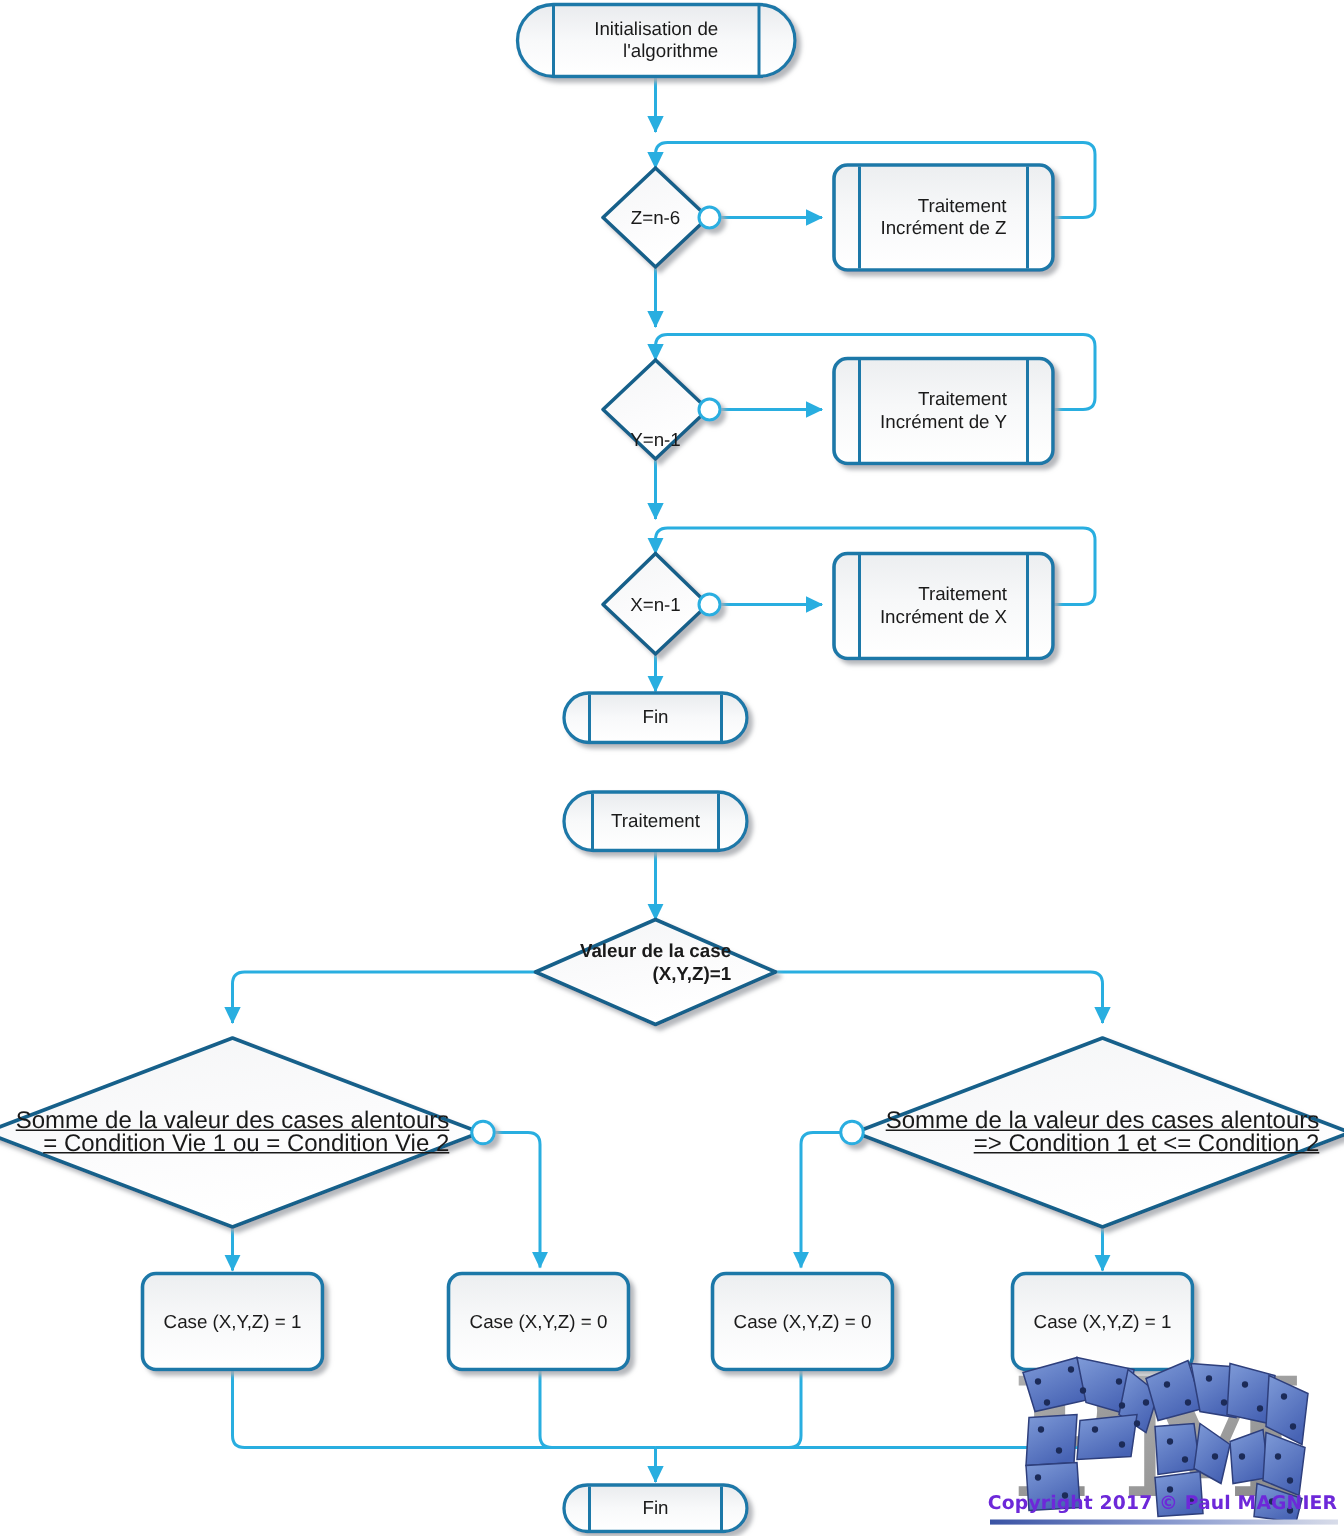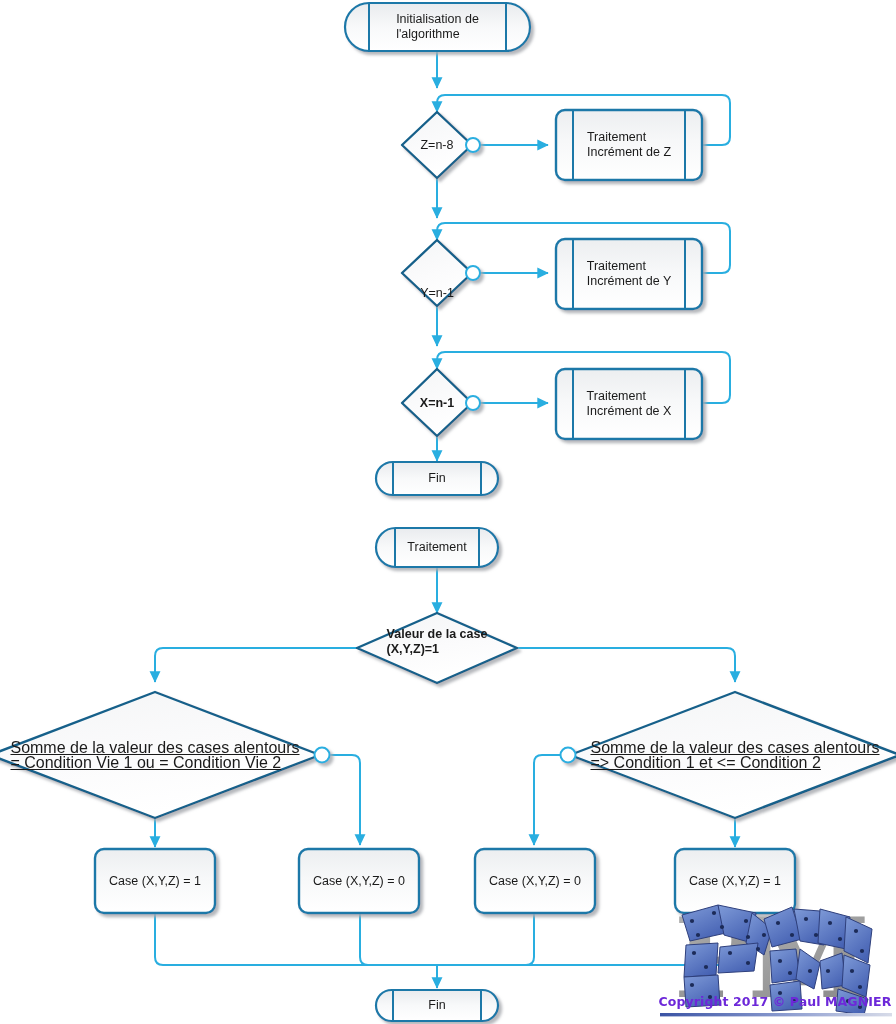--- a/index.html
+++ b/index.html
@@ -25,21 +25,21 @@
     top: 0;
     width: 896px;
     height: 1024px;
     pointer-events: none;
   }
   .node-text {
     position: absolute;
     display: flex;
     align-items: center;
     justify-content: center;
-    text-align: left;
+    text-align: right;
     color: #1a1a1a;
     font-size: 12.5px;
     line-height: 15px;
     white-space: pre-line;
     pointer-events: none;
   }
   .node-text.small { font-size: 16px; line-height: 15px; text-decoration: underline; }
   #logo-wrap {
     position: absolute;
     left: 660px;
@@ -215,31 +215,31 @@
     <g filter="url(#softShadow)">
       <rect x="376" y="990" width="122" height="31" rx="15.5" ry="15.5" fill="url(#gradTerm)" stroke="#1f78a8" stroke-width="2.2"></rect>
       <line x1="393" y1="991" x2="393" y2="1020" stroke="#1f78a8" stroke-width="2"></line>
       <line x1="481" y1="991" x2="481" y2="1020" stroke="#1f78a8" stroke-width="2"></line>
     </g>
   </svg>
 
   <div class="node-text" style="left:345px; top:3px; width:185px; height:48px;">Initialisation de
 l'algorithme</div>
 
-  <div class="node-text" style="left:402px; top:131px; width:70px; height:28px;">Z=n-8</div>
+  <div class="node-text" style="left:402px; top:131px; width:70px; height:28px;">Z=n-6</div>
 
   <div class="node-text" style="left:573px; top:110px; width:112px; height:70px;">Traitement
 Incrément de Z</div>
 
   <div class="node-text" style="left:402px; top:259px; width:70px; height:28px;margin-top:20px;">Y=n-1</div>
 
   <div class="node-text" style="left:573px; top:239px; width:112px; height:70px;">Traitement
 Incrément de Y</div>
 
-  <div class="node-text" style="left:402px; top:389px; width:70px; height:28px;font-weight:bold;">X=n-1</div>
+  <div class="node-text" style="left:402px; top:389px; width:70px; height:28px;">X=n-1</div>
 
   <div class="node-text" style="left:573px; top:369px; width:112px; height:70px;">Traitement
 Incrément de X</div>
 
   <div class="node-text" style="left:393px; top:462px; width:88px; height:33px;">Fin</div>
 
   <div class="node-text" style="left:395px; top:528px; width:84px; height:39px;">Traitement</div>
 
   <div class="node-text" style="left:357px; top:622px; width:160px; height:40px;font-weight:bold;">Valeur de la case
 (X,Y,Z)=1</div>

